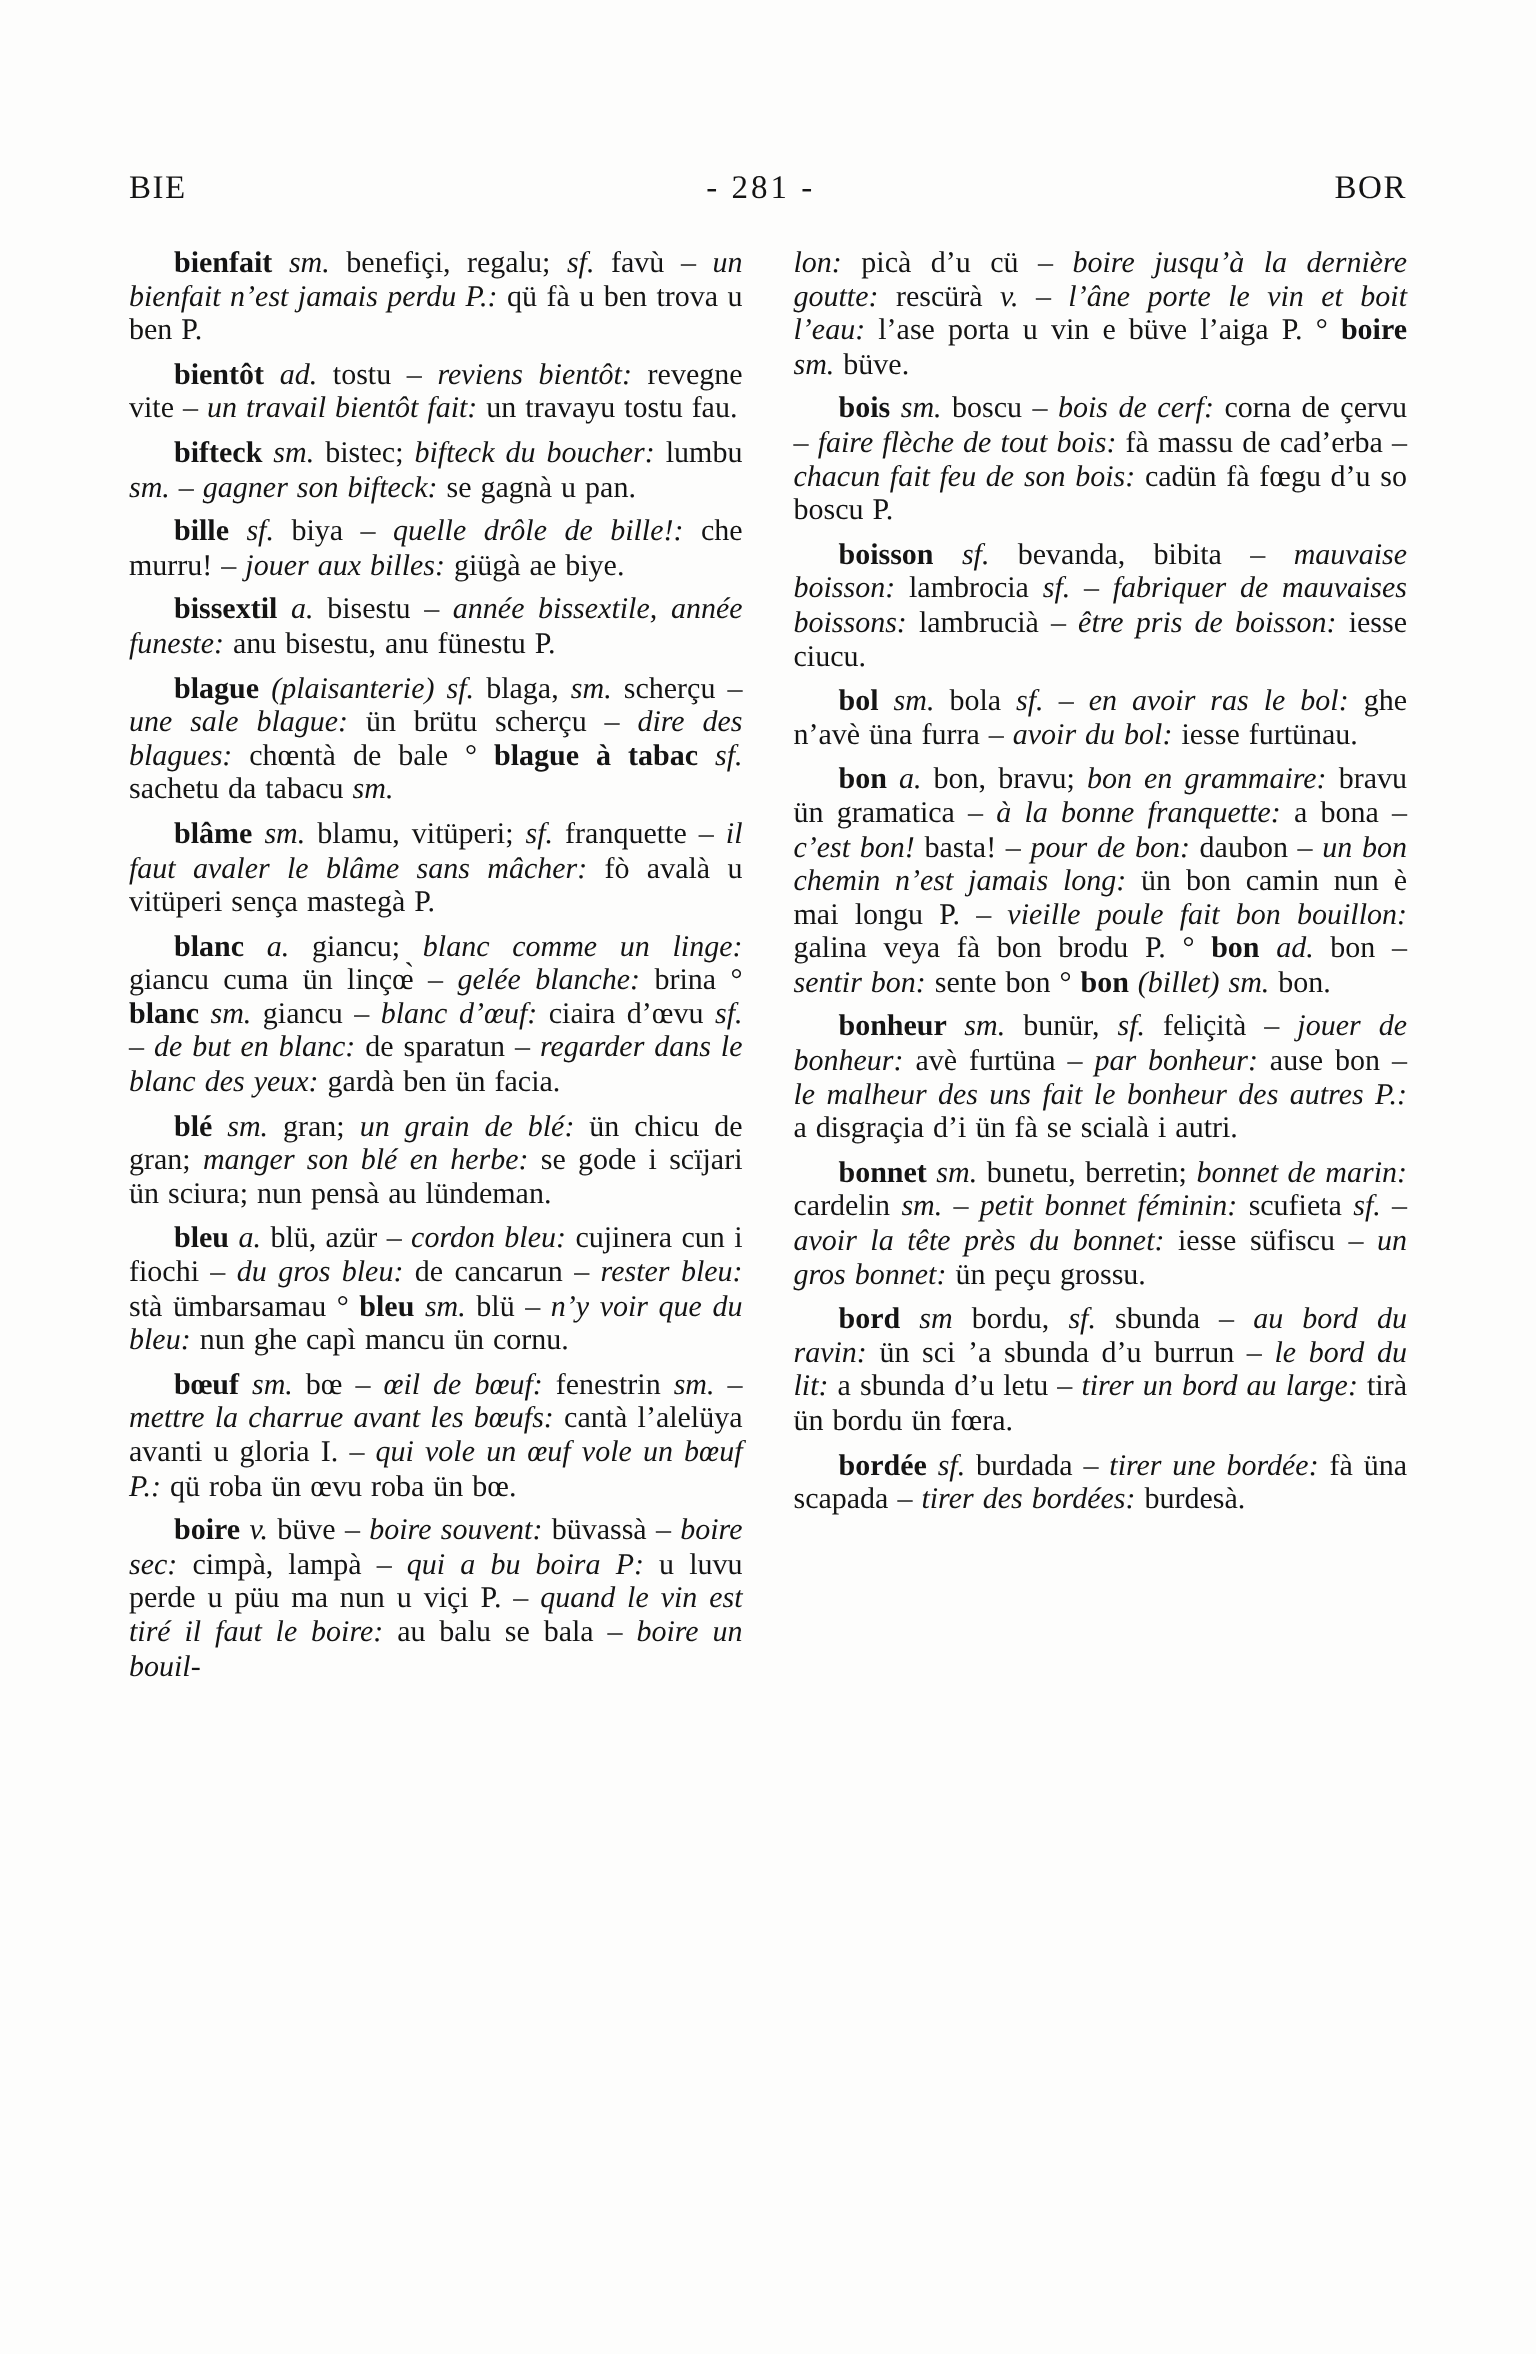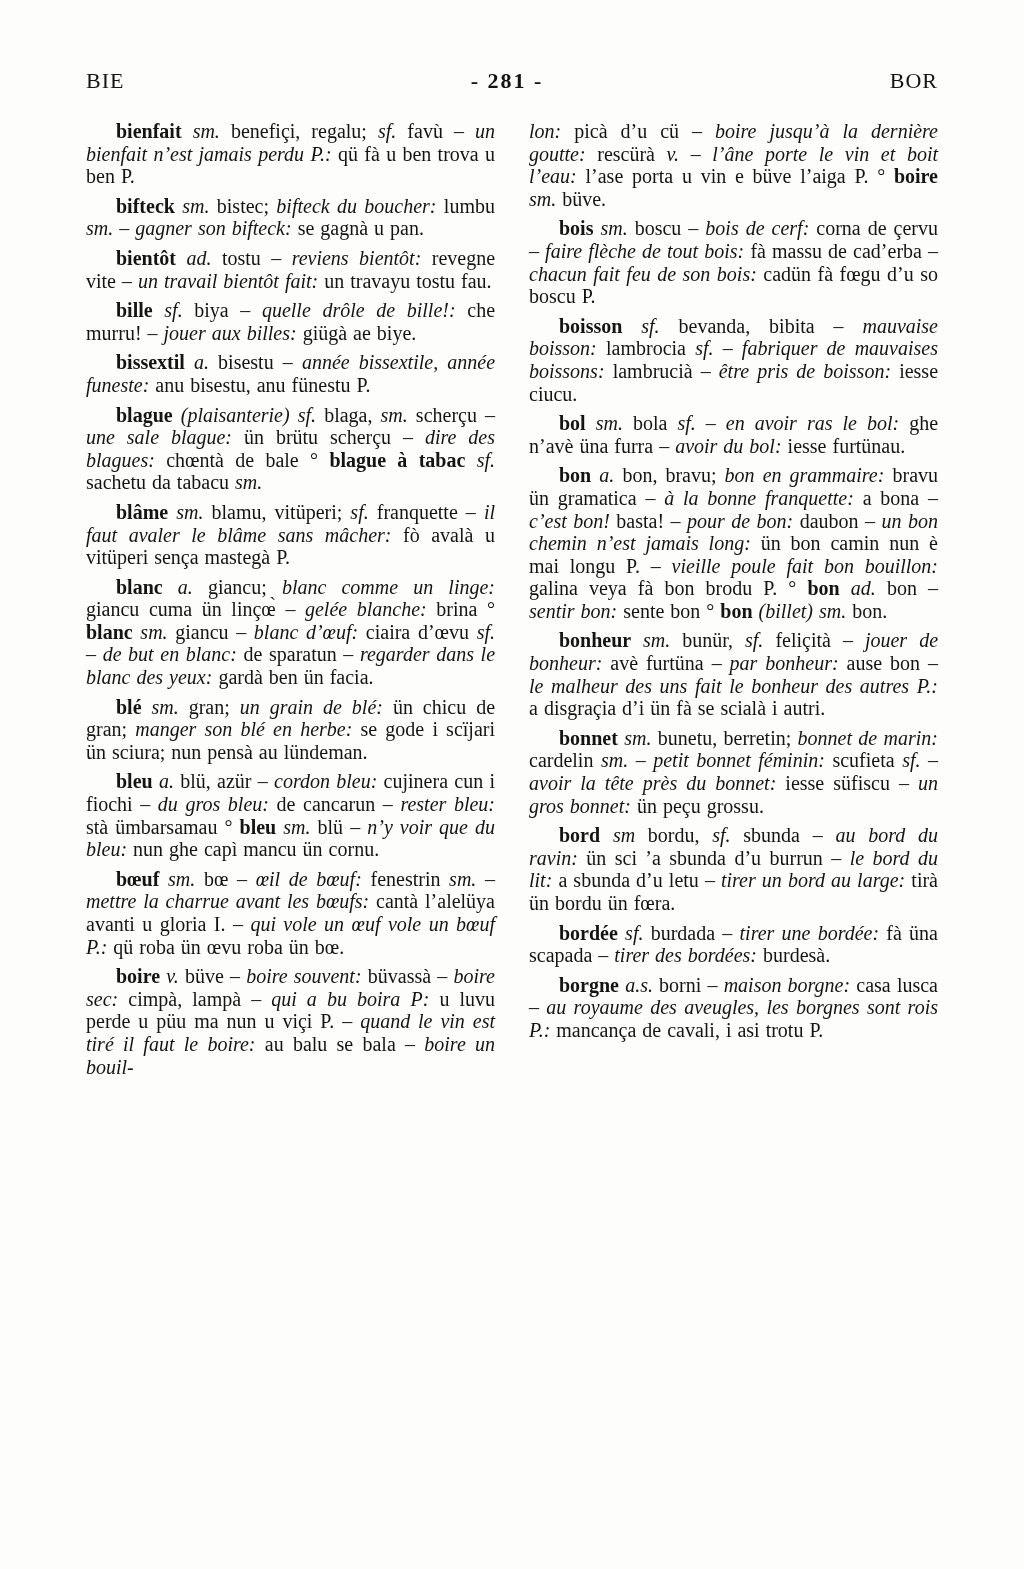--- a/index.html
+++ b/index.html
@@ -6,33 +6,33 @@
   body {
     width: 1024px; height: 1569px;
     background: #ffffff;
     font-family: "Liberation Serif", serif;
     color: #141414;
   }
   .page {
     position: relative;
     width: 1024px; height: 1569px;
     box-sizing: border-box;
-    padding: 68px 86px 40px 86px;
+    padding: 112px 86px 40px 86px;
     background: #fdfdfc;
     overflow: hidden;
   }
   .header {
     display: flex;
     justify-content: space-between;
     align-items: baseline;
     font-size: 22px;
     letter-spacing: 1px;
     margin-bottom: 26px;
   }
-  .header .page-number { letter-spacing: 2px; font-weight: bold; }
+  .header .page-number { letter-spacing: 2px; }
   .columns {
     display: flex;
     gap: 34px;
   }
   .col {
     width: 418px;
     text-align: justify;
     font-size: 20px;
     line-height: 22.6px;
   }
@@ -52,38 +52,37 @@
 
 <div class="page">
   <div class="header">
     <span>BIE</span>
     <span class="page-number">- 281 -</span>
     <span>BOR</span>
   </div>
   <div class="columns">
     <div class="col">
         <p class="entry"><span class="run-b">bienfait </span><span class="run-i">sm. </span><span class="run-r">benefiçi, regalu; </span><span class="run-i">sf. </span><span class="run-r">favù – </span><span class="run-i">un bienfait n’est jamais perdu P.: </span><span class="run-r">qü fà u ben trova u ben P.</span></p>
+        <p class="entry"><span class="run-b">bientôt </span><span class="run-i">ad. </span><span class="run-r">tostu – </span><span class="run-i">reviens bientôt: </span><span class="run-r">revegne vite – </span><span class="run-i">un travail bientôt fait: </span><span class="run-r">un travayu tostu fau.</span></p>
         <p class="entry"><span class="run-b">bifteck </span><span class="run-i">sm. </span><span class="run-r">bistec; </span><span class="run-i">bifteck du boucher: </span><span class="run-r">lumbu </span><span class="run-i">sm. </span><span class="run-r">– </span><span class="run-i">gagner son bifteck: </span><span class="run-r">se gagnà u pan.</span></p>
-        <p class="entry"><span class="run-b">bientôt </span><span class="run-i">ad. </span><span class="run-r">tostu – </span><span class="run-i">reviens bientôt: </span><span class="run-r">revegne vite – </span><span class="run-i">un travail bientôt fait: </span><span class="run-r">un travayu tostu fau.</span></p>
         <p class="entry"><span class="run-b">bille </span><span class="run-i">sf. </span><span class="run-r">biya – </span><span class="run-i">quelle drôle de bille!: </span><span class="run-r">che murru! – </span><span class="run-i">jouer aux billes: </span><span class="run-r">giügà ae biye.</span></p>
         <p class="entry"><span class="run-b">bissextil </span><span class="run-i">a. </span><span class="run-r">bisestu – </span><span class="run-i">année bissextile, année funeste: </span><span class="run-r">anu bisestu, anu fünestu P.</span></p>
         <p class="entry"><span class="run-b">blague </span><span class="run-i">(plaisanterie) sf. </span><span class="run-r">blaga, </span><span class="run-i">sm. </span><span class="run-r">scherçu – </span><span class="run-i">une sale blague: </span><span class="run-r">ün brütu scherçu – </span><span class="run-i">dire des blagues: </span><span class="run-r">chœntà de bale ° </span><span class="run-b">blague à tabac </span><span class="run-i">sf. </span><span class="run-r">sachetu da tabacu </span><span class="run-i">sm.</span></p>
         <p class="entry"><span class="run-b">blâme </span><span class="run-i">sm. </span><span class="run-r">blamu, vitüperi; </span><span class="run-i">sf. </span><span class="run-r">franquette – </span><span class="run-i">il faut avaler le blâme sans mâcher: </span><span class="run-r">fò avalà u vitüperi sença mastegà P.</span></p>
         <p class="entry"><span class="run-b">blanc </span><span class="run-i">a. </span><span class="run-r">giancu; </span><span class="run-i">blanc comme un linge: </span><span class="run-r">giancu cuma ün linçœ̀ – </span><span class="run-i">gelée blanche: </span><span class="run-r">brina ° </span><span class="run-b">blanc </span><span class="run-i">sm. </span><span class="run-r">giancu – </span><span class="run-i">blanc d’œuf: </span><span class="run-r">ciaira d’œvu </span><span class="run-i">sf. </span><span class="run-r">– </span><span class="run-i">de but en blanc: </span><span class="run-r">de sparatun – </span><span class="run-i">regarder dans le blanc des yeux: </span><span class="run-r">gardà ben ün facia.</span></p>
         <p class="entry"><span class="run-b">blé </span><span class="run-i">sm. </span><span class="run-r">gran; </span><span class="run-i">un grain de blé: </span><span class="run-r">ün chicu de gran; </span><span class="run-i">manger son blé en herbe: </span><span class="run-r">se gode i scïjari ün sciura; nun pensà au lündeman.</span></p>
         <p class="entry"><span class="run-b">bleu </span><span class="run-i">a. </span><span class="run-r">blü, azür – </span><span class="run-i">cordon bleu: </span><span class="run-r">cujinera cun i fiochi – </span><span class="run-i">du gros bleu: </span><span class="run-r">de cancarun – </span><span class="run-i">rester bleu: </span><span class="run-r">stà ümbarsamau ° </span><span class="run-b">bleu </span><span class="run-i">sm. </span><span class="run-r">blü – </span><span class="run-i">n’y voir que du bleu: </span><span class="run-r">nun ghe capì mancu ün cornu.</span></p>
         <p class="entry"><span class="run-b">bœuf </span><span class="run-i">sm. </span><span class="run-r">bœ – </span><span class="run-i">œil de bœuf: </span><span class="run-r">fenestrin </span><span class="run-i">sm. </span><span class="run-r">– </span><span class="run-i">mettre la charrue avant les bœufs: </span><span class="run-r">cantà l’alelüya avanti u gloria I. – </span><span class="run-i">qui vole un œuf vole un bœuf P.: </span><span class="run-r">qü roba ün œvu roba ün bœ.</span></p>
         <p class="entry"><span class="run-b">boire </span><span class="run-i">v. </span><span class="run-r">büve – </span><span class="run-i">boire souvent: </span><span class="run-r">büvassà – </span><span class="run-i">boire sec: </span><span class="run-r">cimpà, lampà – </span><span class="run-i">qui a bu boira P: </span><span class="run-r">u luvu perde u püu ma nun u viçi P. – </span><span class="run-i">quand le vin est tiré il faut le boire: </span><span class="run-r">au balu se bala – </span><span class="run-i">boire un bouil-</span></p>
       </div>
     <div class="col">
         <p class="entry cont"><span class="run-i">lon: </span><span class="run-r">picà d’u cü – </span><span class="run-i">boire jusqu’à la dernière goutte: </span><span class="run-r">rescürà </span><span class="run-i">v. </span><span class="run-r">– </span><span class="run-i">l’âne porte le vin et boit l’eau: </span><span class="run-r">l’ase porta u vin e büve l’aiga P. ° </span><span class="run-b">boire </span><span class="run-i">sm. </span><span class="run-r">büve.</span></p>
         <p class="entry"><span class="run-b">bois </span><span class="run-i">sm. </span><span class="run-r">boscu – </span><span class="run-i">bois de cerf: </span><span class="run-r">corna de çervu – </span><span class="run-i">faire flèche de tout bois: </span><span class="run-r">fà massu de cad’erba – </span><span class="run-i">chacun fait feu de son bois: </span><span class="run-r">cadün fà fœgu d’u so boscu P.</span></p>
         <p class="entry"><span class="run-b">boisson </span><span class="run-i">sf. </span><span class="run-r">bevanda, bibita – </span><span class="run-i">mauvaise boisson: </span><span class="run-r">lambrocia </span><span class="run-i">sf. </span><span class="run-r">– </span><span class="run-i">fabriquer de mauvaises boissons: </span><span class="run-r">lambrucià – </span><span class="run-i">être pris de boisson: </span><span class="run-r">iesse ciucu.</span></p>
         <p class="entry"><span class="run-b">bol </span><span class="run-i">sm. </span><span class="run-r">bola </span><span class="run-i">sf. </span><span class="run-r">– </span><span class="run-i">en avoir ras le bol: </span><span class="run-r">ghe n’avè üna furra – </span><span class="run-i">avoir du bol: </span><span class="run-r">iesse furtünau.</span></p>
         <p class="entry"><span class="run-b">bon </span><span class="run-i">a. </span><span class="run-r">bon, bravu; </span><span class="run-i">bon en grammaire: </span><span class="run-r">bravu ün gramatica – </span><span class="run-i">à la bonne franquette: </span><span class="run-r">a bona – </span><span class="run-i">c’est bon! </span><span class="run-r">basta! – </span><span class="run-i">pour de bon: </span><span class="run-r">daubon – </span><span class="run-i">un bon chemin n’est jamais long: </span><span class="run-r">ün bon camin nun è mai longu P. – </span><span class="run-i">vieille poule fait bon bouillon: </span><span class="run-r">galina veya fà bon brodu P. ° </span><span class="run-b">bon </span><span class="run-i">ad. </span><span class="run-r">bon – </span><span class="run-i">sentir bon: </span><span class="run-r">sente bon ° </span><span class="run-b">bon </span><span class="run-i">(billet) sm. </span><span class="run-r">bon.</span></p>
         <p class="entry"><span class="run-b">bonheur </span><span class="run-i">sm. </span><span class="run-r">bunür, </span><span class="run-i">sf. </span><span class="run-r">feliçità – </span><span class="run-i">jouer de bonheur: </span><span class="run-r">avè furtüna – </span><span class="run-i">par bonheur: </span><span class="run-r">ause bon – </span><span class="run-i">le malheur des uns fait le bonheur des autres P.: </span><span class="run-r">a disgraçia d’i ün fà se scialà i autri.</span></p>
         <p class="entry"><span class="run-b">bonnet </span><span class="run-i">sm. </span><span class="run-r">bunetu, berretin; </span><span class="run-i">bonnet de marin: </span><span class="run-r">cardelin </span><span class="run-i">sm. </span><span class="run-r">– </span><span class="run-i">petit bonnet féminin: </span><span class="run-r">scufieta </span><span class="run-i">sf. </span><span class="run-r">– </span><span class="run-i">avoir la tête près du bonnet: </span><span class="run-r">iesse süfiscu – </span><span class="run-i">un gros bonnet: </span><span class="run-r">ün peçu grossu.</span></p>
         <p class="entry"><span class="run-b">bord </span><span class="run-i">sm </span><span class="run-r">bordu, </span><span class="run-i">sf. </span><span class="run-r">sbunda – </span><span class="run-i">au bord du ravin: </span><span class="run-r">ün sci ’a sbunda d’u burrun – </span><span class="run-i">le bord du lit: </span><span class="run-r">a sbunda d’u letu – </span><span class="run-i">tirer un bord au large: </span><span class="run-r">tirà ün bordu ün fœra.</span></p>
         <p class="entry"><span class="run-b">bordée </span><span class="run-i">sf. </span><span class="run-r">burdada – </span><span class="run-i">tirer une bordée: </span><span class="run-r">fà üna scapada – </span><span class="run-i">tirer des bordées: </span><span class="run-r">burdesà.</span></p>
-        <p class="entry"><span class="run-b">borgne </span><span class="run-i">a.s. </span><span class="run-r">borni – </span><span class="run-i">maison borgne: </span><span class="run-r">casa lusca – </span><span class="run-i">au royaume des aveugles, les borgnes sont rois P.: </span><span class="run-r">mancança de cavali, i asi trotu P.</span></p>
       </div>
   </div>
 </div>
 
 </body></html>

